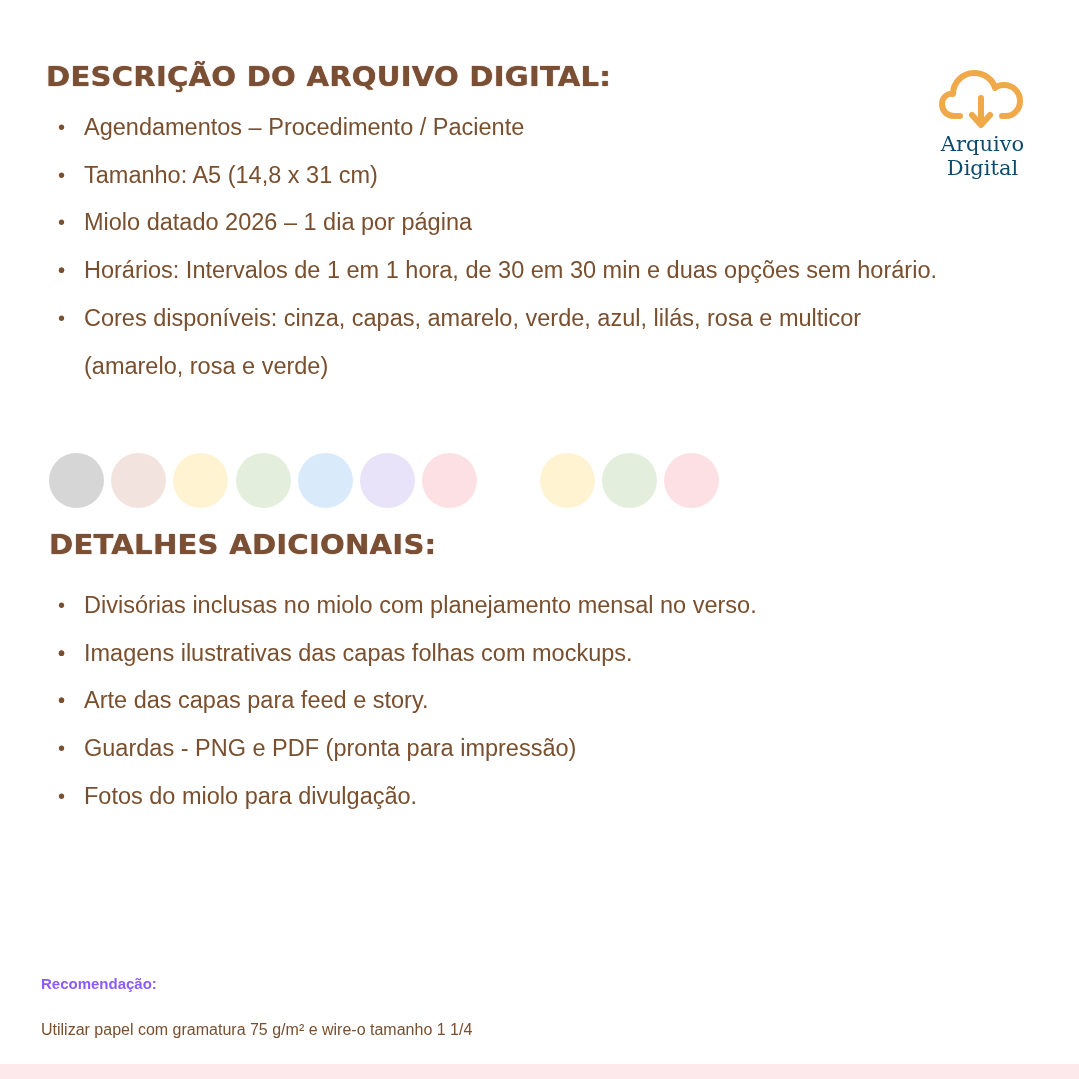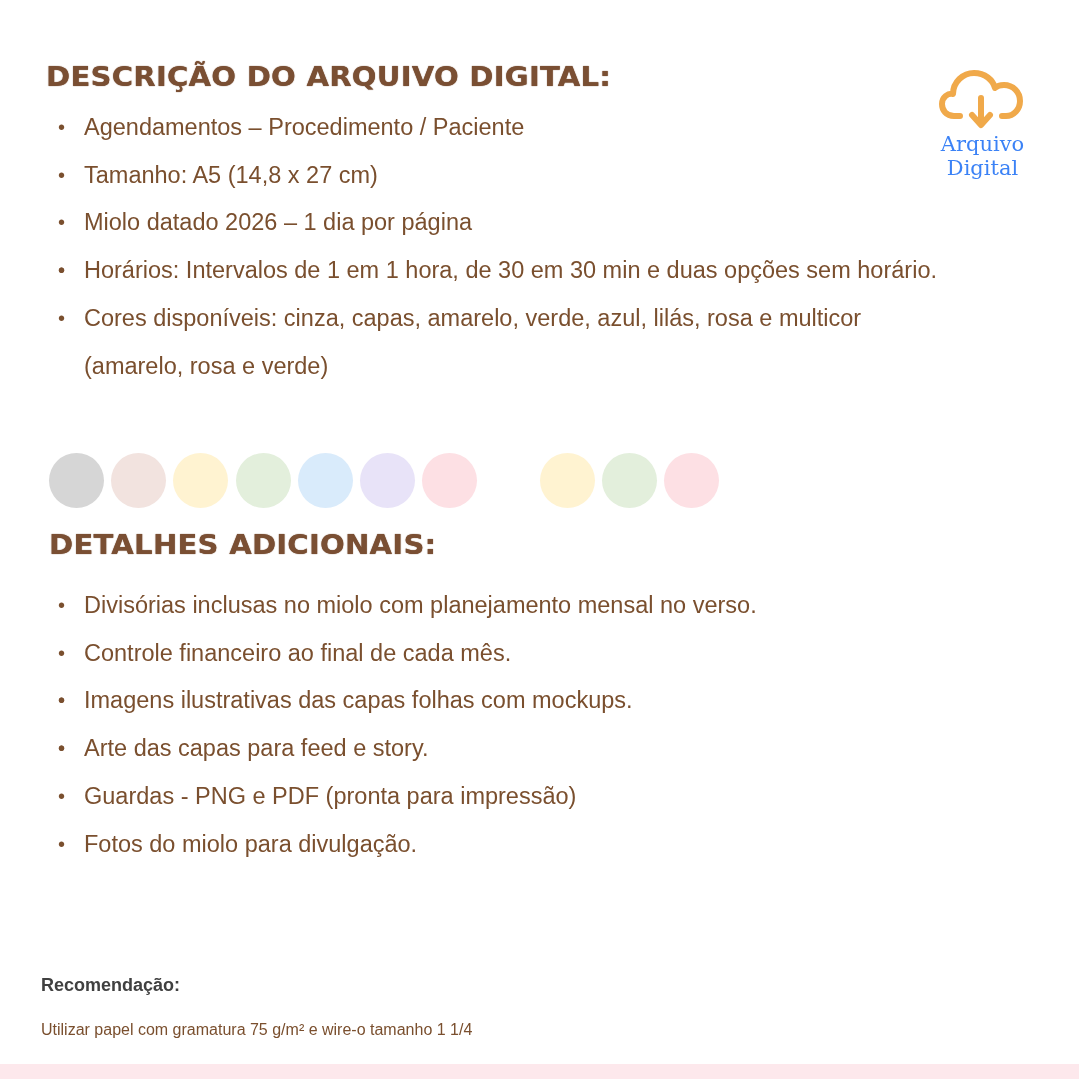--- a/index.html
+++ b/index.html
@@ -21,34 +21,34 @@
   .list li .bullet {
     position: absolute; left: 0; top: 0; font-size: 20px; color: #7a4f2e;
   }
   .b { font-weight: normal; }
   .n { font-weight: normal; }
   .swatches { position: absolute; top: 453px; left: 49px; height: 56px; }
   .sw { position: absolute; top: 0; width: 55px; height: 55px; border-radius: 50%; }
   .logo { position: absolute; left: 930px; top: 68px; width: 105px; height: 120px; }
   .logo-text {
     position: absolute; left: 0; width: 105px; text-align: center;
-    font-family: "DejaVu Serif", serif; color: #3b82f6; font-size: 21px; line-height: 24px;
+    font-family: "DejaVu Serif", serif; color: #0c4a6e; font-size: 21px; line-height: 24px;
   }
-  .rec-title { position: absolute; left: 41px; top: 975px; font-size: 18px; font-weight: bold; color: #404040; }
+  .rec-title { position: absolute; left: 41px; top: 975px; font-size: 15px; font-weight: bold; color: #8b5cf6; }
   .rec-text { position: absolute; left: 41px; top: 1021px; font-size: 16px; color: #7a4f2e; }
   .bottom-band { position: absolute; left: 0; top: 1064px; width: 1079px; height: 15px; background: #fde8ec; }
 </style>
 </head>
 <body>
 
 <h1 class="heading" style="left:46px; top:62px; margin:0;">DESCRIÇÃO DO ARQUIVO DIGITAL:</h1>
 
 <ul class="list" style="top:104px;">
   <li><span class="bullet">•</span><span class="b">Agendamentos – Procedimento / Paciente</span></li>
-  <li><span class="bullet">•</span><span class="b">Tamanho: A5 (14,8 x 27 cm)</span></li>
+  <li><span class="bullet">•</span><span class="b">Tamanho: A5 (14,8 x 31 cm)</span></li>
   <li><span class="bullet">•</span><span class="b">Miolo datado 2026 – 1 dia por página</span></li>
   <li><span class="bullet">•</span></li>
   <li><span class="bullet">•</span><span class="b">Horários: Intervalos de 1 em 1 hora, de 30 em 30 min e duas opções sem horário.</span></li>
   <li><span class="bullet">•</span><span class="b">Cores disponíveis: cinza, capas, amarelo, verde, azul, lilás, rosa e multicor</span></li>
   <li style="padding-left:26px;"><span class="b">(amarelo, rosa e verde)</span></li>
 </ul>
 
 <div class="logo">
   <svg width="105" height="62" viewBox="0 0 105 62" style="position:absolute;left:0;top:0;">
     <path d="M30 48 H24 C16 48 12 42 12 36 C12 29 18 25 23 26 C23 14 33 5 44 5 C55 5 63 12 65 20 C67 18 70 17 74 17 C83 17 90 24 90 33 C90 41 84 48 76 48 H72" fill="none" stroke="#f0a94a" stroke-width="6" stroke-linecap="round" stroke-linejoin="round"></path>
@@ -69,21 +69,21 @@
   <div class="sw" style="left:373px;background:#fde0e4;"></div>
   <div class="sw" style="left:491px;background:#fff3d1;"></div>
   <div class="sw" style="left:553px;background:#e3efdc;"></div>
   <div class="sw" style="left:615px;background:#fde0e4;"></div>
 </div>
 
 <h2 class="heading" style="left:49px; top:530px; margin:0;">DETALHES ADICIONAIS:</h2>
 
 <ul class="list" style="top:582px;">
   <li><span class="bullet">•</span><span class="b">Divisórias inclusas no miolo com planejamento mensal no verso.</span><span class="n"></span></li>
-  <li><span class="bullet">•</span><span class="b">Controle financeiro ao final de cada mês.</span><span class="n"></span></li>
+  <li><span class="bullet">•</span><span class="n"></span></li>
   <li><span class="bullet">•</span><span class="n"></span></li>
   <li><span class="bullet">•</span><span class="b">Imagens ilustrativas</span><span class="n"> das capas folhas com mockups.</span></li>
   <li><span class="bullet">•</span><span class="b"></span></li>
   <li><span class="bullet">•</span><span class="b">Arte das capas</span><span class="n"> para feed e story.</span></li>
   <li><span class="bullet">•</span><span class="b">Guardas</span><span class="n"> - PNG e PDF (pronta para impressão)</span></li>
   <li><span class="bullet">•</span><span class="b">Fotos do miolo</span><span class="n"> para divulgação.</span></li>
 </ul>
 
 <div class="rec-title">Recomendação:</div>
 <div class="rec-text">Utilizar papel com gramatura 75 g/m² e wire-o tamanho 1 1/4</div>

